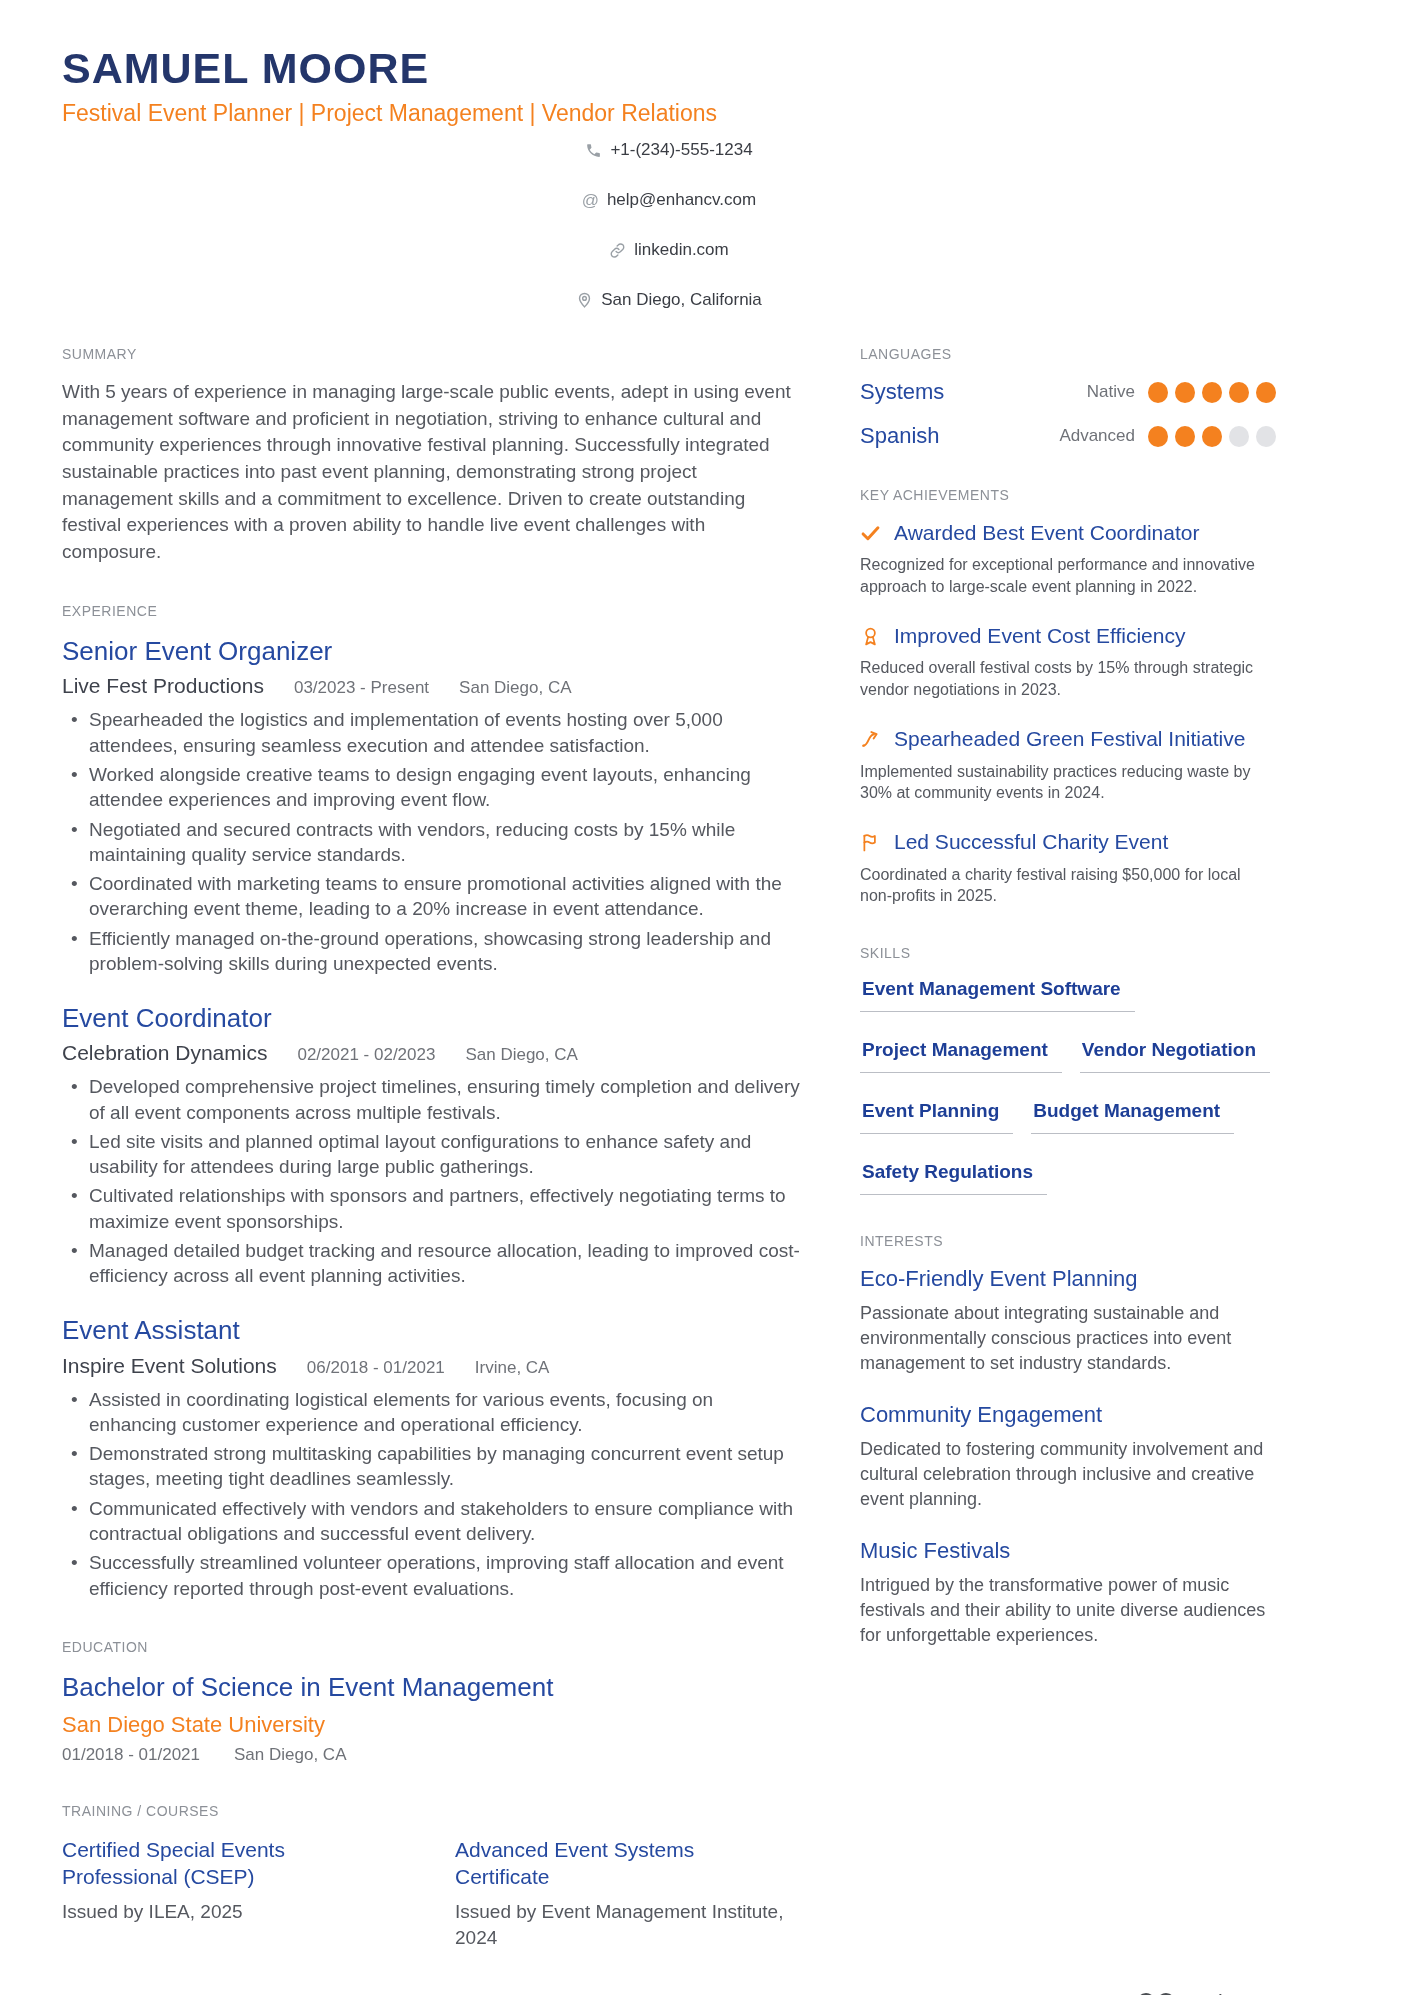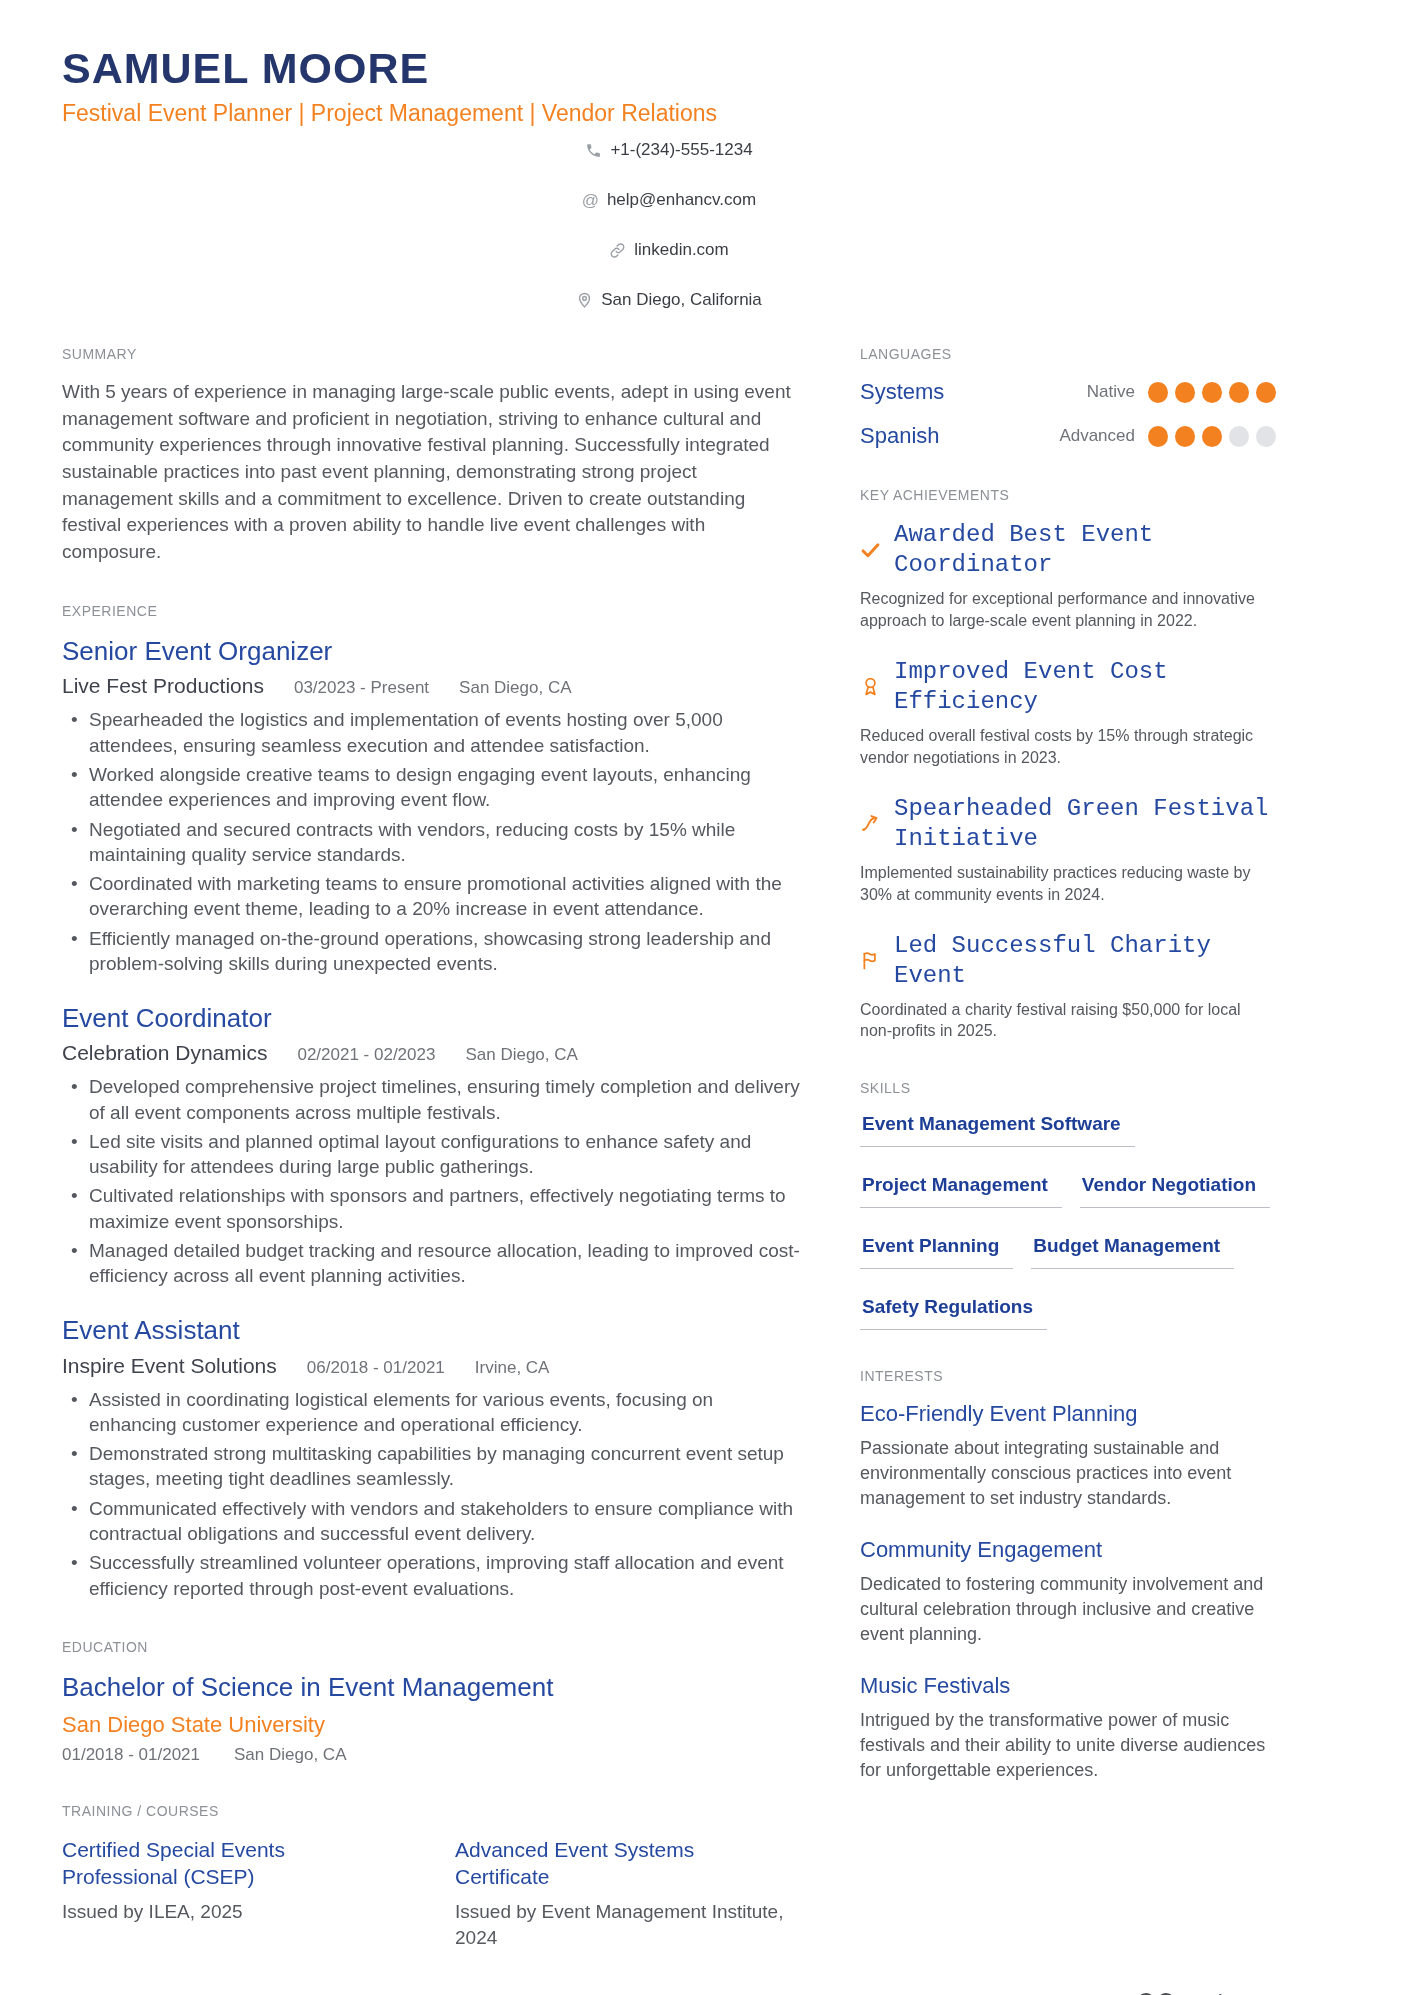--- a/index.html
+++ b/index.html
@@ -65,21 +65,21 @@
   .lang-level{font-size:17px;color:var(--muted-gray);}
   .dots{display:flex;gap:7px;}
   .dot{width:20px;height:21px;border-radius:50%;background:var(--dot-inactive);display:inline-block;}
   .dot.on{background:var(--accent-orange);}
 
   .ach{margin-bottom:25px;}
   .ach:last-child{margin-bottom:0;}
   .ach-head{display:flex;align-items:center;gap:13px;}
   .ach-icon{width:21px;height:21px;flex:0 0 21px;color:var(--accent-orange);}
   .ach-icon svg{width:21px;height:21px;display:block;}
-  .ach-title{font-size:24px;color:var(--title-blue);line-height:1.25;font-family:Liberation Mono, monospace;}
+  .ach-title{font-size:21px;color:var(--title-blue);line-height:1.25;}
   .ach-desc{font-size:16px;color:var(--body-gray);line-height:1.37;margin:8px 0 0 0;}
 
   .skill-tags{display:flex;flex-wrap:wrap;gap:27px 18px;}
   .skill{font-size:19px;font-weight:bold;color:var(--skill-blue);border-bottom:1px solid var(--underline-gray);padding:0 14px 11px 2px;white-space:nowrap;}
 
   .interest{margin-bottom:27px;}
   .interest:last-child{margin-bottom:0;}
   .interest-title{font-size:22px;color:var(--title-blue);margin-bottom:9px;}
   .interest-desc{font-size:18px;color:var(--body-gray);line-height:1.37;margin:0;}
 

